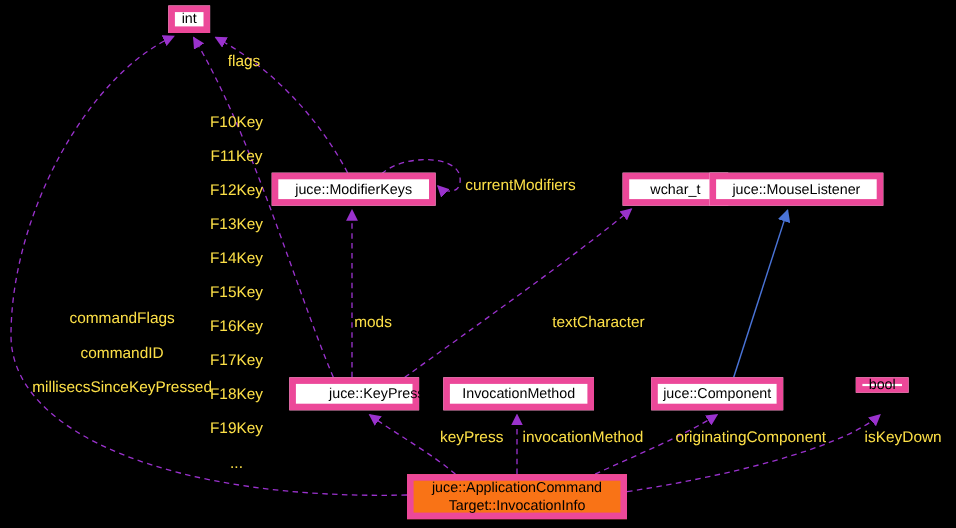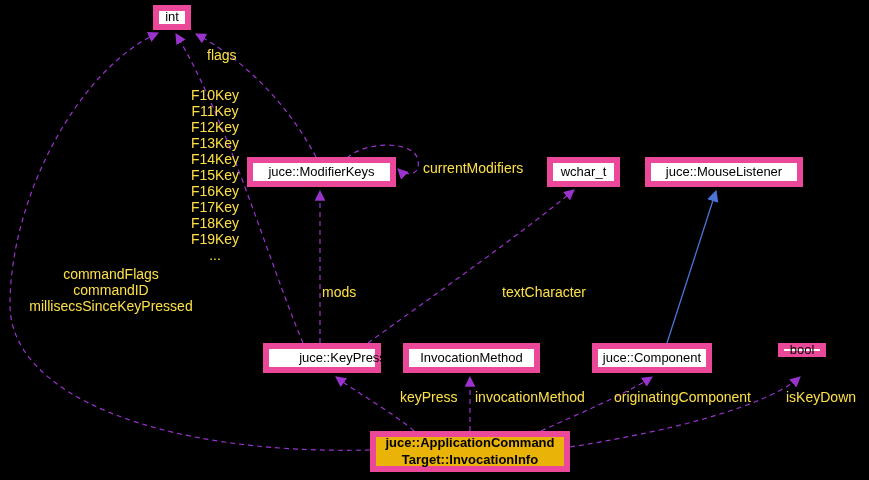--- a/index.html
+++ b/index.html
@@ -21,29 +21,29 @@
     flex-direction: column;
     align-items: center;
     justify-content: center;
     font-size: 13px;
     line-height: 1.25;
     text-align: center;
     box-sizing: border-box;
     white-space: nowrap;
     cursor: pointer;
   }
-  .node.highlight { background: #eab308; font-weight: bold; }
+  .node.highlight { background: #f97316; }
   .elabel {
     position: absolute;
     color: #fde047;
     font-size: 14px;
     white-space: nowrap;
   }
   .elabel.block { text-align: center; line-height: 16px; }
-  .elabel .line { display: block; }
+  .elabel .line { display: block; margin-top: 15px; }
 </style>
 </head>
 <body>
 
 <div id="canvas">
 
   <svg id="edges" width="869" height="480" viewBox="0 0 869 480">
     <defs>
       <marker id="arrow-usage" viewBox="0 0 10 10" refX="9" refY="5" markerWidth="9" markerHeight="9" orient="auto-start-reverse">
         <path d="M 0 0 L 10 5 L 0 10 z" fill="#9a32cd"></path>
@@ -77,21 +77,21 @@
   </svg>
 
   <div class="node" style="left:153px; top:5px; width:38px; height:25px;">
     <span>int</span>
   </div>
 
   <div class="node" style="left:247px; top:157px; width:149px; height:30px;">
     <span>juce::ModifierKeys</span>
   </div>
 
-  <div class="node" style="left:547px; top:157px; width:73px; height:30px;">
+  <div class="node" style="left:566px; top:157px; width:96px; height:30px;">
     <span>wchar_t</span>
   </div>
 
   <div class="node" style="left:645px; top:157px; width:158px; height:30px;">
     <span>juce::MouseListener</span>
   </div>
 
   <div class="node" style="left:263px; top:343px; width:118px; height:30px;padding-left:41px;">
     <span>juce::KeyPress</span>
   </div>

